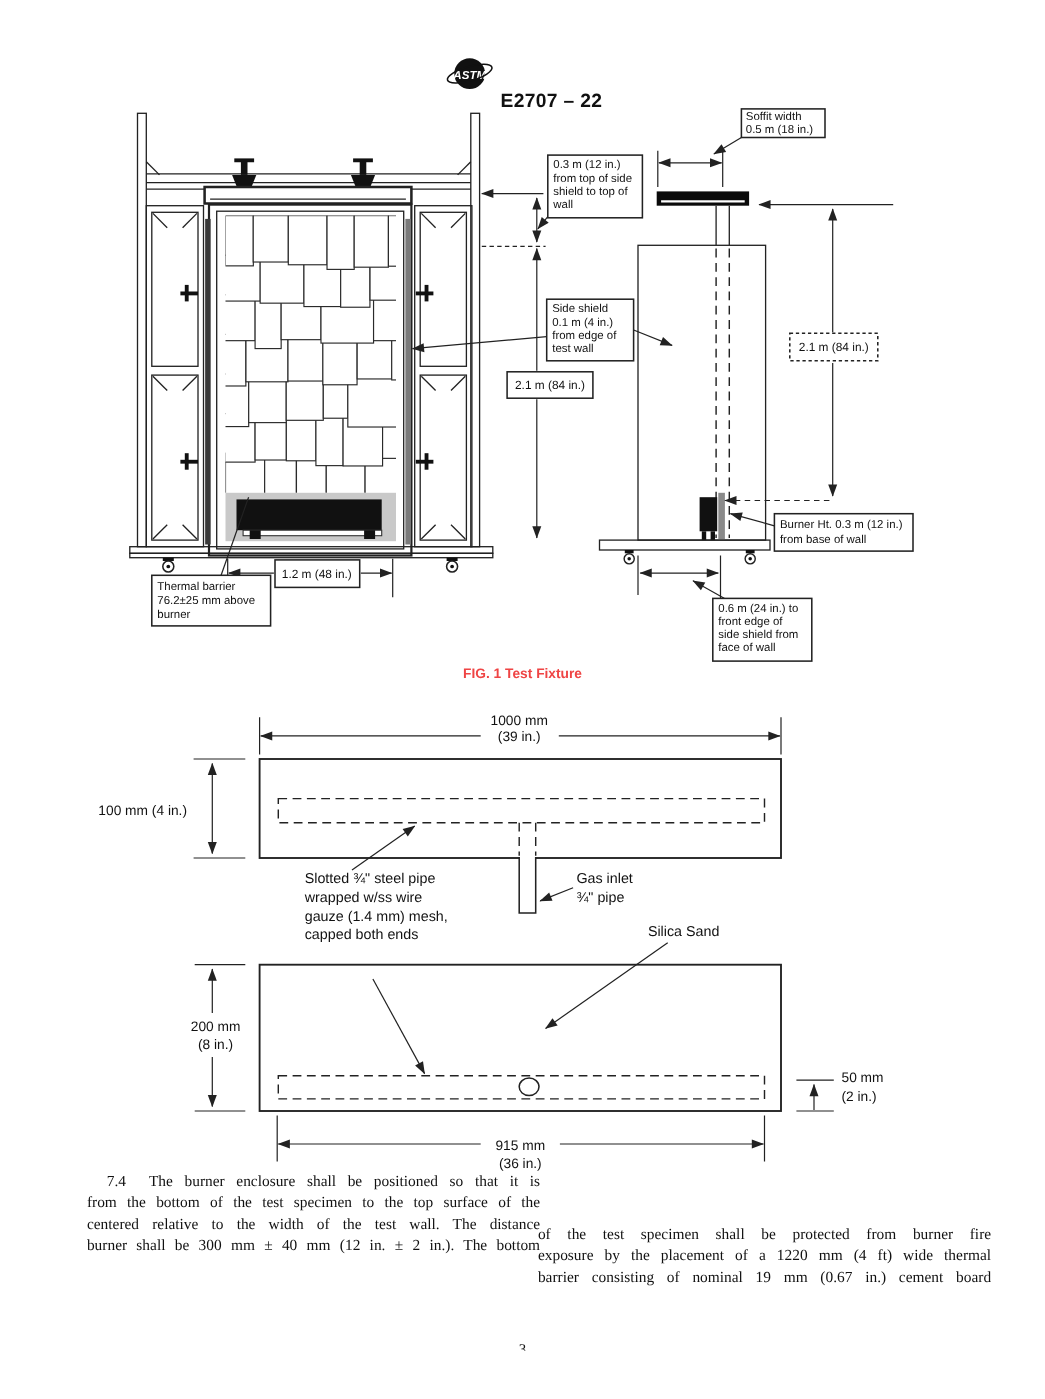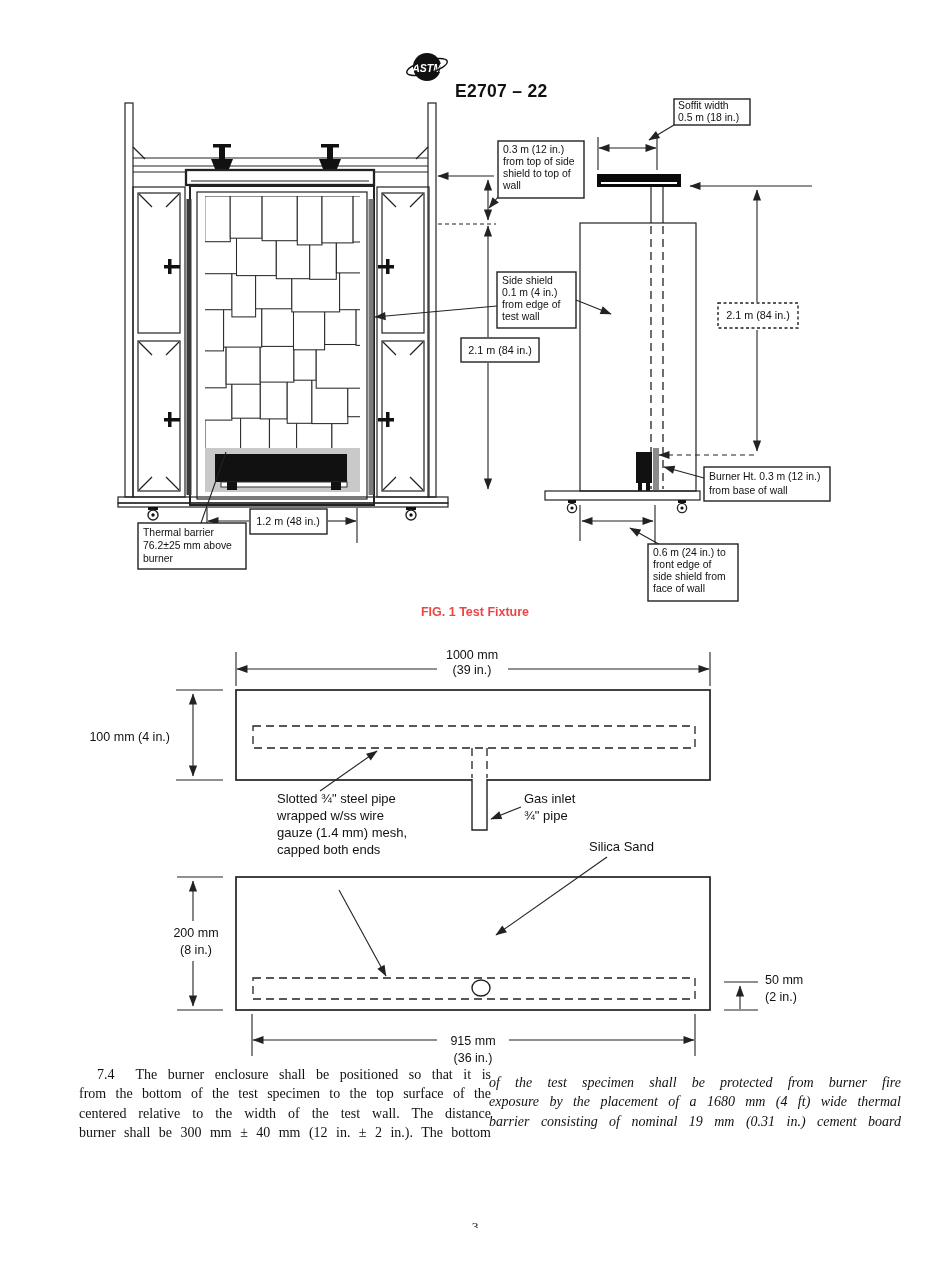--- a/index.html
+++ b/index.html
@@ -370,20 +370,20 @@
       <text class="dimtxt" x="473" y="1062" text-anchor="middle">(36 in.)</text>
     </g>
   </svg>
 
   <div class="abs col" style="left:49px;top:1065px;margin-left:30px;">
     <div class="tline indent">7.4&nbsp; The burner enclosure shall be positioned so that it is</div>
     <div class="tline">from the bottom of the test specimen to the top surface of the</div>
     <div class="tline">centered relative to the width of the test wall. The distance</div>
     <div class="tline">burner shall be 300 mm ± 40 mm (12 in. ± 2 in.). The bottom</div>
   </div>
-  <div class="abs col" style="left:489px;top:1073px;font-style:italic;">
+  <div class="abs col" style="left:489px;top:1113px;">
     <div class="tline">of the test specimen shall be protected from burner fire</div>
-    <div class="tline">exposure by the placement of a 1680 mm (4 ft) wide thermal</div>
-    <div class="tline">barrier consisting of nominal 19 mm (0.31 in.) cement board</div>
+    <div class="tline">exposure by the placement of a 1220 mm (4 ft) wide thermal</div>
+    <div class="tline">barrier consisting of nominal 19 mm (0.67 in.) cement board</div>
   </div>
 
   <div class="abs" id="page-number">3</div>
 </div>
 
 </body></html>

